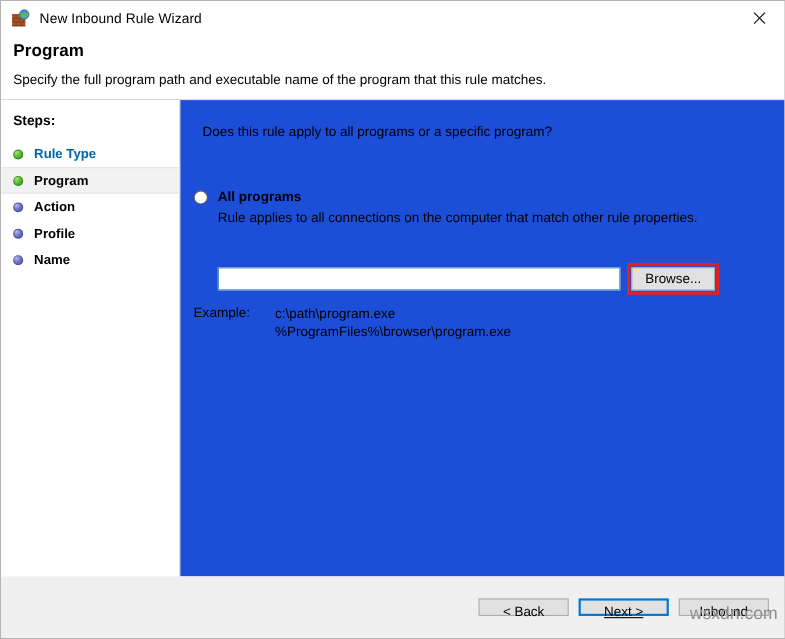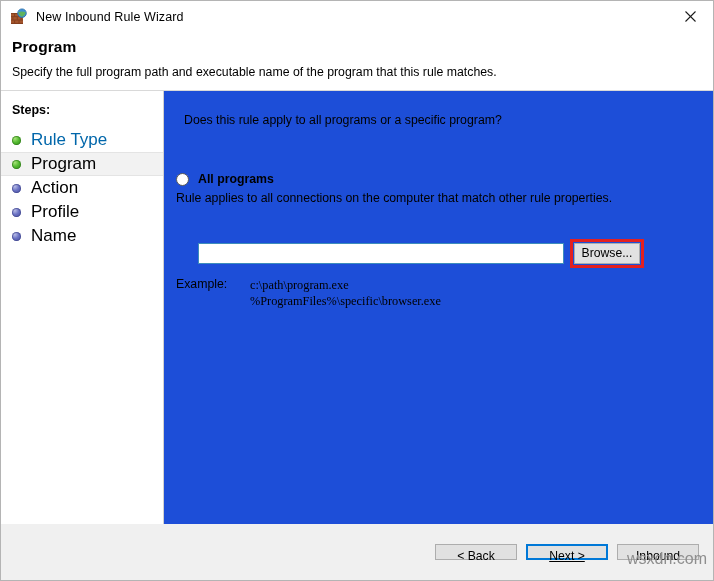--- a/index.html
+++ b/index.html
@@ -129,22 +129,23 @@
   }
   .bullet.done {
     background: radial-gradient(circle at 32% 28%, #a9e47a 0%, #56bb33 45%, #2f8a17 100%);
     box-shadow: inset 0 0 0 1px rgba(40,110,20,0.55);
   }
   .bullet.todo {
     background: radial-gradient(circle at 32% 28%, #b9bde6 0%, #6b73c4 45%, #454c9b 100%);
     box-shadow: inset 0 0 0 1px rgba(55,60,130,0.55);
   }
   .step-label {
-    font-size: 17px;
+    font-size: 12px;
     color: #000000;
+    font-weight: bold;
   }
   .step-label.link {
     color: #0066aa;
   }
 
   .content {
     flex: 1 1 auto;
     background: #1d4ed8;
     position: relative;
     box-sizing: border-box;
@@ -186,20 +187,21 @@
     background: #1b1b1b;
   }
   .option-title {
     font-size: 12.3px;
     font-weight: bold;
     color: #000;
   }
   .option-desc {
     font-size: 12.3px;
     color: #000;
+    margin-left: 22px;
     margin-top: 5px;
   }
 
   .path-row {
     display: flex;
     align-items: center;
     margin-left: 22px;
     margin-top: 8px;
   }
   .path-input {
@@ -216,21 +218,21 @@
   }
   .browse-wrap {
     margin-left: 6px;
     border: 3px solid #e32020;
     padding: 1px;
     background: transparent;
     display: inline-block;
     line-height: 0;
   }
   .browse-btn {
-    width: 66px;
+    width: 76px;
     height: 21px;
     box-sizing: border-box;
     border: 1px solid #adadad;
     background: #e1e1e1;
     font-family: "Liberation Sans", sans-serif;
     font-size: 12.2px;
     color: #000;
     line-height: 19px;
     text-align: center;
     cursor: default;
@@ -243,21 +245,20 @@
   .example-label {
     font-size: 12.3px;
     color: #000;
     width: 74px;
     flex: 0 0 74px;
   }
   .example-values {
     font-size: 12.3px;
     color: #000;
     line-height: 16px;
-    font-family: Liberation Serif, serif;
   }
 
   
   .footer {
     flex: 0 0 56px;
     height: 56px;
     background: #f0f0f0;
     display: flex;
     align-items: center;
     justify-content: flex-end;
@@ -387,21 +388,21 @@
           <input class="path-input" type="text" value="" style="">
           <span class="browse-wrap">
             <div class="browse-btn">Browse...</div>
           </span>
         </div>
 
         <div class="example-row">
           <div class="example-label">Example:</div>
           <div class="example-values">
             <div>c:\path\program.exe</div>
-            <div>%ProgramFiles%\specific\browser.exe</div>
+            <div>%ProgramFiles%\browser\program.exe</div>
           </div>
         </div>
       </div>
 
     </div>
   </div>
 
   <div class="footer">
     <div class="btn">&lt; Back</div>
     <div class="btn default">Next &gt;</div>

